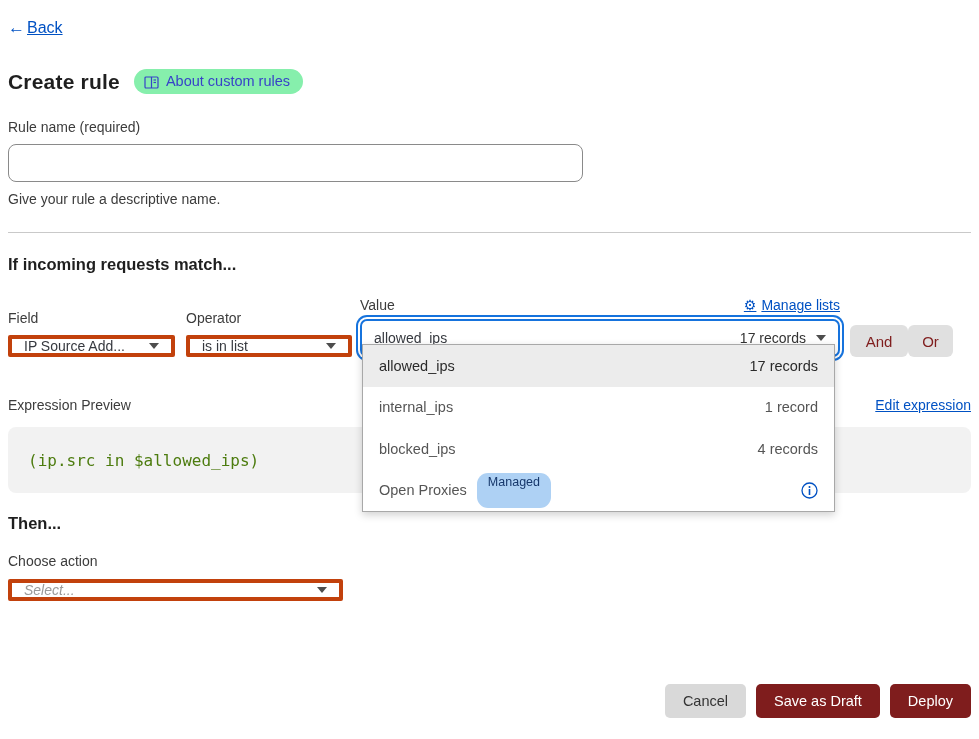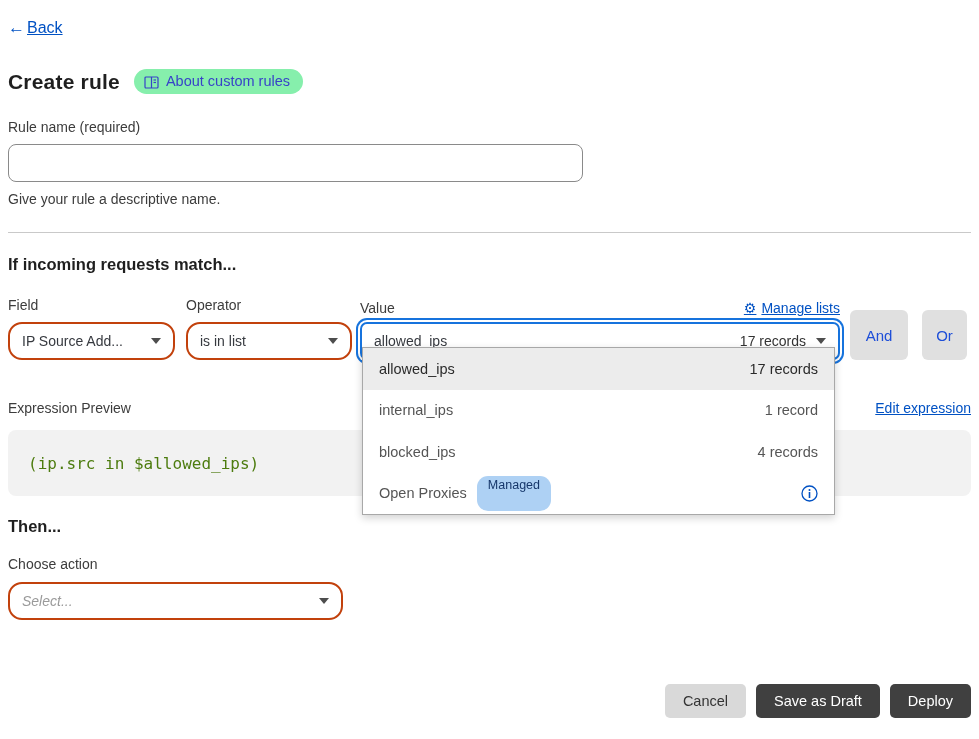--- a/index.html
+++ b/index.html
@@ -45,46 +45,46 @@
   .match-area { position: relative; margin-top: 23px; }
   .labels-and-controls { display: flex; align-items: flex-end; }
   .col { display: flex; flex-direction: column; }
   .col-field { width: 167px; margin-right: 11px; }
   .col-operator { width: 166px; margin-right: 8px; }
   .col-value { width: 480px; position: relative; }
   .col-label { color: #3c3c3c; margin-bottom: 9px; }
   .value-label-row { display: flex; justify-content: space-between; align-items: center; margin-bottom: 6px; }
 
   .select-box {
-    height: 38px; border: 2px solid #c2410c; border-radius: 14px; background: #fff;
+    height: 22px; border: 4px solid #c2410c; border-radius: 2px; background: #fff;
     display: flex; align-items: center; justify-content: space-between;
     padding: 0 12px; cursor: pointer; font-size: 14px; color: #36393f;
   }
   .select-box .caret {
     width: 0; height: 0; border-left: 5px solid transparent; border-right: 5px solid transparent;
     border-top: 6px solid #4d4d4d; margin-left: 10px; flex: none;
   }
   .select-value { white-space: nowrap; overflow: hidden; text-overflow: ellipsis; }
 
   .value-select {
     border: 2px solid #1673dd;
     box-shadow: 0 0 0 2px #ffffff, 0 0 0 4px #1673dd;
     border-radius: 7px; height: 38px;
   }
   .value-right { display: flex; align-items: center; color: #333; }
 
   .manage-lists { font-size: 14px; display: inline-flex; align-items: center; gap: 5px; }
   .gear-icon { color: #0051c3; font-size: 14px; text-decoration: none; }
 
   .andor-btn {
-    height: 50px; background: #e0e0e0; border: none; border-radius: 6px;
-    color: #1d4ed8; font-size: 15px; font-family: inherit; cursor: pointer;
+    height: 32px; background: #e0e0e0; border: none; border-radius: 6px;
+    color: #7f1d1d; font-size: 15px; font-family: inherit; cursor: pointer;
   }
   .and-btn { width: 58px; margin-left: 10px; }
-  .or-btn  { width: 45px; margin-left: 14px; }
+  .or-btn  { width: 45px; }
 
   
   .dropdown-panel {
     position: absolute; top: 47px; left: 2px; width: 473px; background: #fff;
     border: 1px solid #a8a8a8; box-shadow: 0 3px 8px rgba(0,0,0,.18); z-index: 20;
   }
   .dropdown-item {
     height: 41.5px; display: flex; align-items: center; justify-content: space-between;
     padding: 0 16px; color: #555; font-size: 14.5px; cursor: pointer;
   }
@@ -116,21 +116,21 @@
   .action-select { width: 335px; margin-top: 10px; }
   .placeholder { color: #9a9a9a; font-style: italic; }
 
   
   .footer { position: absolute; top: 684px; right: 8px; display: flex; gap: 10px; }
   .btn {
     height: 34px; border: none; border-radius: 5px; font-size: 14.5px;
     font-family: inherit; cursor: pointer; padding: 0 18px;
   }
   .btn-secondary { background: #d9d9d9; color: #333; }
-  .btn-primary { background: #404040; color: #fff; }
+  .btn-primary { background: #7f1d1d; color: #fff; }
 </style>
 </head>
 <body>
 
 <div class="page">
 
   
   <a class="back">
     <span class="arrow">←</span>
       <span style="text-decoration:underline">Back</span>

